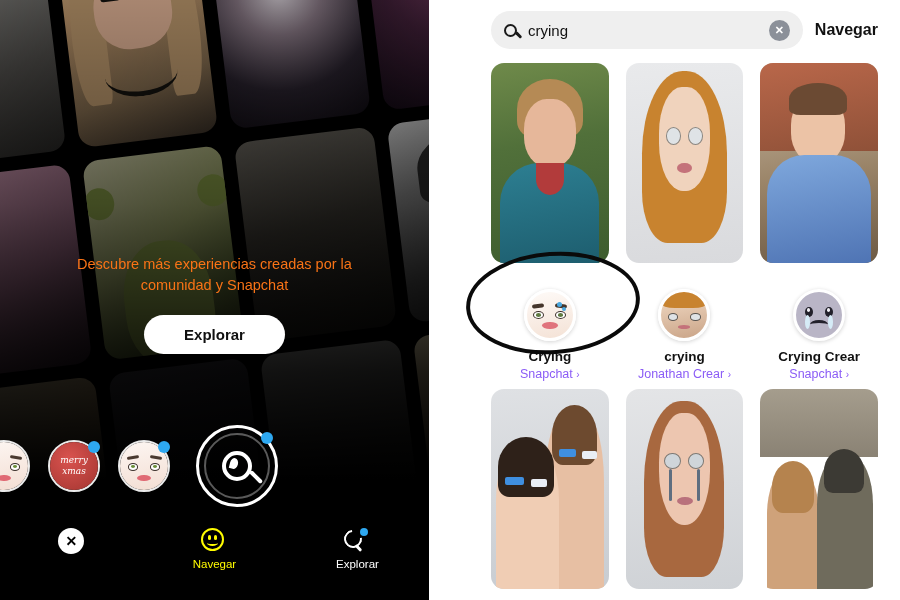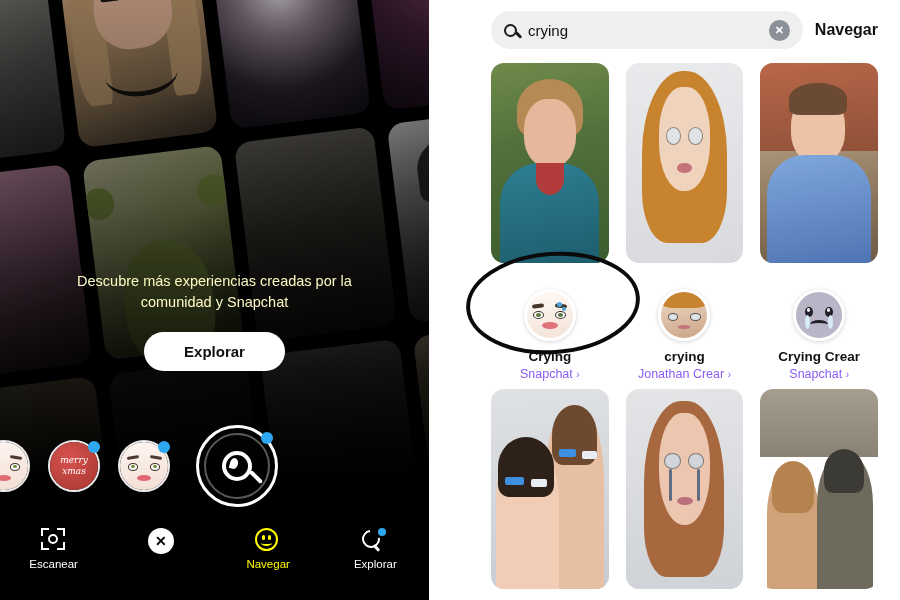--- a/index.html
+++ b/index.html
@@ -45,21 +45,21 @@
   .bw-face { position:absolute; left:26%; top:22%; width:48%; height:52%;
              background:linear-gradient(165deg,#cfcbc7,#6d6a67); border-radius:46% 46% 42% 42%; }
   .bw-hair { position:absolute; left:18%; top:8%; width:64%; height:34%;
              background:#2f2c29; border-radius:50% 50% 18% 18%; }
 
   .veil { position:absolute; inset:0; background:
           linear-gradient(180deg, rgba(0,0,0,.30) 0%, rgba(0,0,0,.55) 34%, rgba(0,0,0,.88) 62%, #000 80%); }
 
   .overlay { position:absolute; left:0; right:0; top:243px; text-align:center; padding:0 26px; z-index:4; }
   .ov-title { color:#fff; font-size:25px; font-weight:bold; letter-spacing:.2px; }
-  .ov-sub   { color:#fef9c3; font-size:14.5px; line-height:1.45; margin-top:28px; padding:0 22px; }
+  .ov-sub   { color:#f97316; font-size:14.5px; line-height:1.45; margin-top:11px; padding:0 22px; }
   .ov-btn   { display:inline-block; margin-top:19px; background:#fff; color:#101010;
               font-size:15px; font-weight:bold; padding:11px 40px; border-radius:22px; border:none;
               cursor:pointer; font-family:inherit; }
 
   
   .carousel { position:absolute; left:0; right:0; bottom:88px; height:92px; z-index:5;
               display:flex; align-items:center; gap:18px; padding-left:8px; }
   .lens { position:relative; width:52px; height:52px; border-radius:50%; flex:none;
           border:2px solid rgba(255,255,255,.92); overflow:visible; }
   .lens .disc { position:absolute; inset:0; border-radius:50%; overflow:hidden;padding-left:43px; }
@@ -286,32 +286,20 @@
               <div class="notch"></div>
             </div>
         </div>
         <div class="dot-blue" style="right:2px;top:4px;"></div>
       </div>
     </div>
 
     <div class="navbar">
       <div class="nav-item">
         <div class="ni">
-            <div class="ic-scan">
-          <i></i>
-              <i></i>
-              <i></i>
-              <i></i>
-              <b></b>
-            </div>
-          </div>
-        <span class="nav-lbl">Escanear</span>
-      </div>
-      <div class="nav-item">
-        <div class="ni">
             <div class="ic-close">✕</div>
           </div>
         <span class="nav-lbl"></span>
       </div>
       <div class="nav-item active">
         <div class="ni">
             <div class="ic-smile">
           <i class="l"></i>
               <i class="r"></i>
               <b></b>

